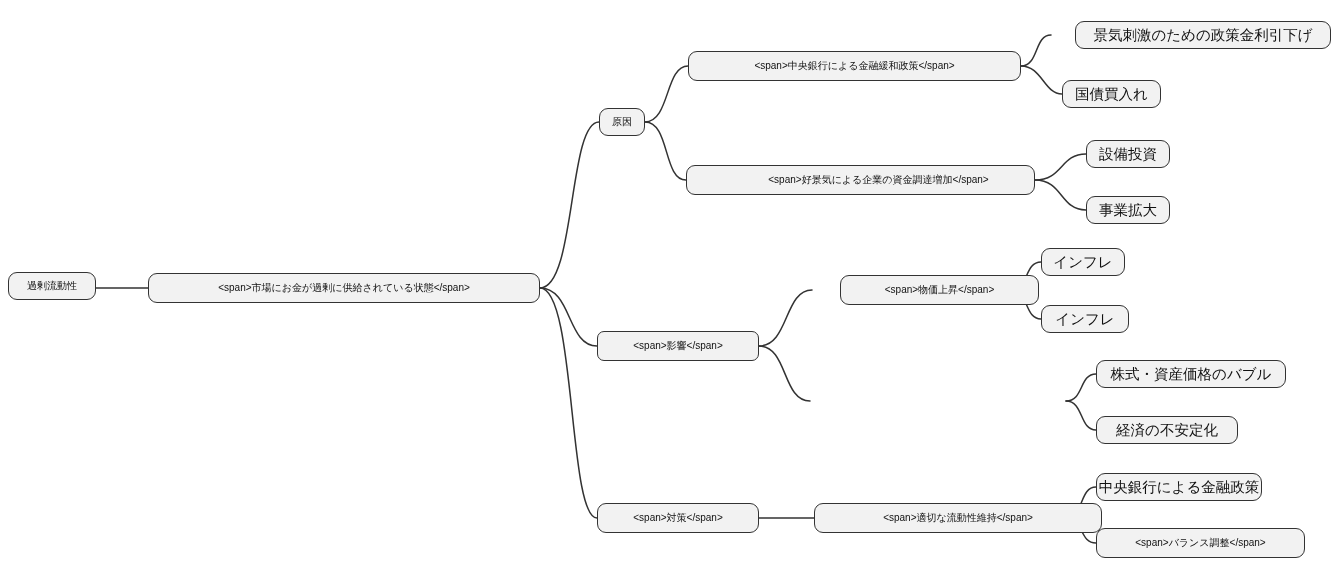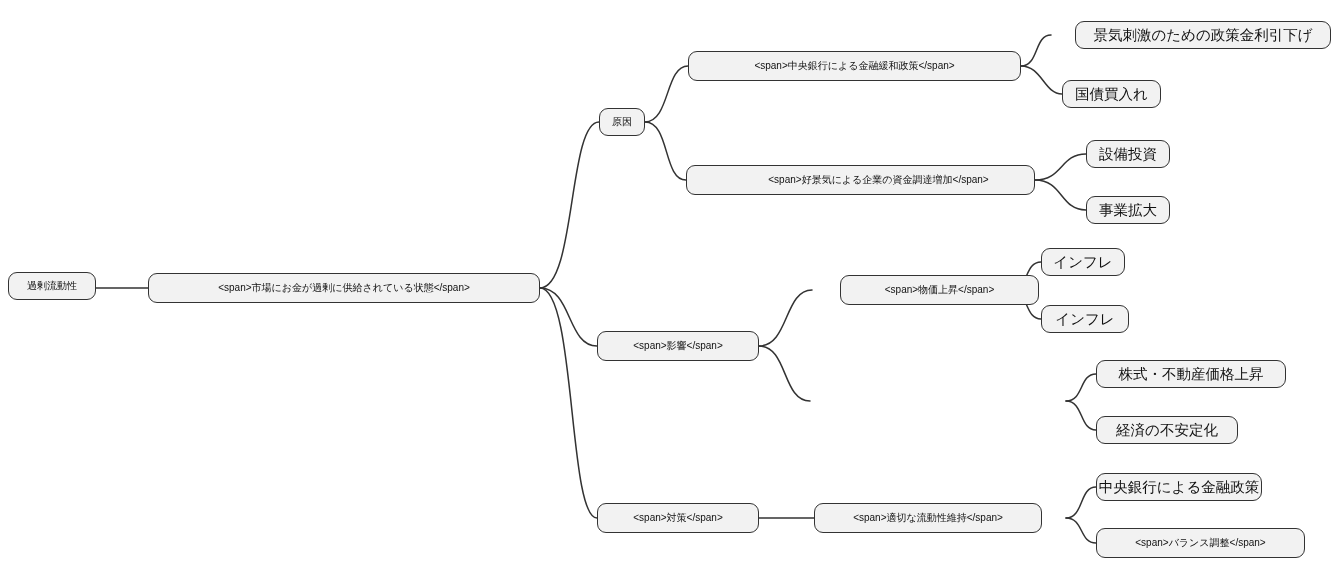--- a/index.html
+++ b/index.html
@@ -77,34 +77,34 @@
   <div class="node small" style="left:1075px; top:21px; width:256px; height:28px;">景気刺激のための政策金利引下げ</div>
 
   <div class="node small" style="left:1062px; top:80px; width:99px; height:28px;">国債買入れ</div>
 
   <div class="node" style="left:686px; top:165px; width:349px; height:30px;padding-left:36px;">&lt;span&gt;好景気による企業の資金調達増加&lt;/span&gt;</div>
 
   <div class="node small" style="left:1086px; top:140px; width:84px; height:28px;">設備投資</div>
 
   <div class="node small" style="left:1086px; top:196px; width:84px; height:28px;">事業拡大</div>
 
-  <div class="node" style="left:597px; top:331px; width:162px; height:30px;">&lt;span&gt;影響&lt;/span&gt;</div>
+  <div class="node" style="left:597px; top:331px; width:162px; height:30px;border-radius:7px;">&lt;span&gt;影響&lt;/span&gt;</div>
 
   <div class="node" style="left:832px; top:275px; width:199px; height:30px;margin-left:8px;">&lt;span&gt;物価上昇&lt;/span&gt;</div>
 
   <div class="node small" style="left:1041px; top:248px; width:84px; height:28px;">インフレ</div>
 
   <div class="node small" style="left:1041px; top:305px; width:88px; height:28px;">インフレ</div>
 
 
-  <div class="node small" style="left:1096px; top:360px; width:190px; height:28px;">株式・不動産価格上昇</div>
+  <div class="node small" style="left:1096px; top:360px; width:190px; height:28px;">株式・資産価格のバブル</div>
 
   <div class="node small" style="left:1096px; top:416px; width:142px; height:28px;">経済の不安定化</div>
 
   <div class="node" style="left:597px; top:503px; width:162px; height:30px;">&lt;span&gt;対策&lt;/span&gt;</div>
 
-  <div class="node" style="left:814px; top:503px; width:228px; height:30px;">&lt;span&gt;適切な流動性維持&lt;/span&gt;</div>
+  <div class="node" style="left:814px; top:503px; width:288px; height:30px;">&lt;span&gt;適切な流動性維持&lt;/span&gt;</div>
 
   <div class="node small" style="left:1096px; top:473px; width:166px; height:28px;">中央銀行による金融政策</div>
 
   <div class="node" style="left:1096px; top:528px; width:209px; height:30px;">&lt;span&gt;バランス調整&lt;/span&gt;</div>
 
 </div>
 
 </body></html>

